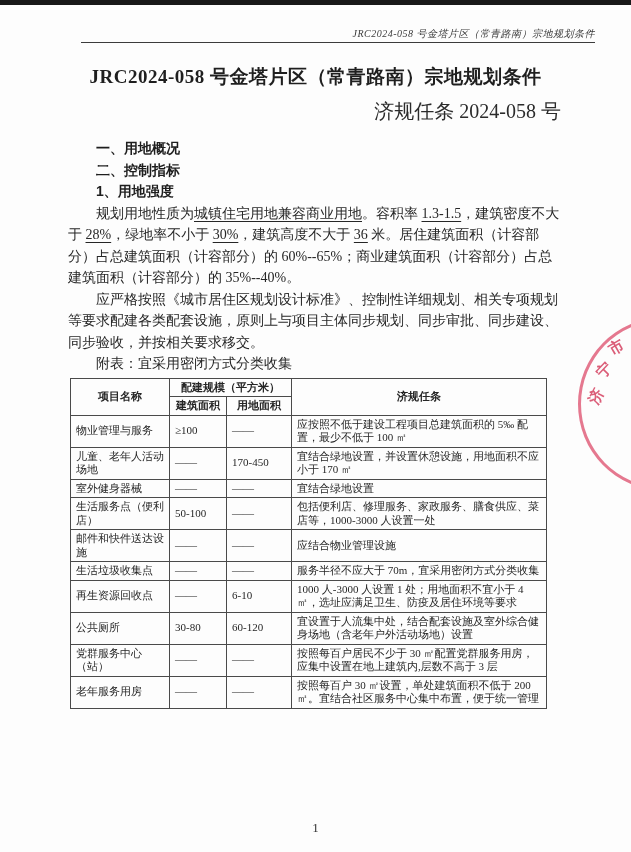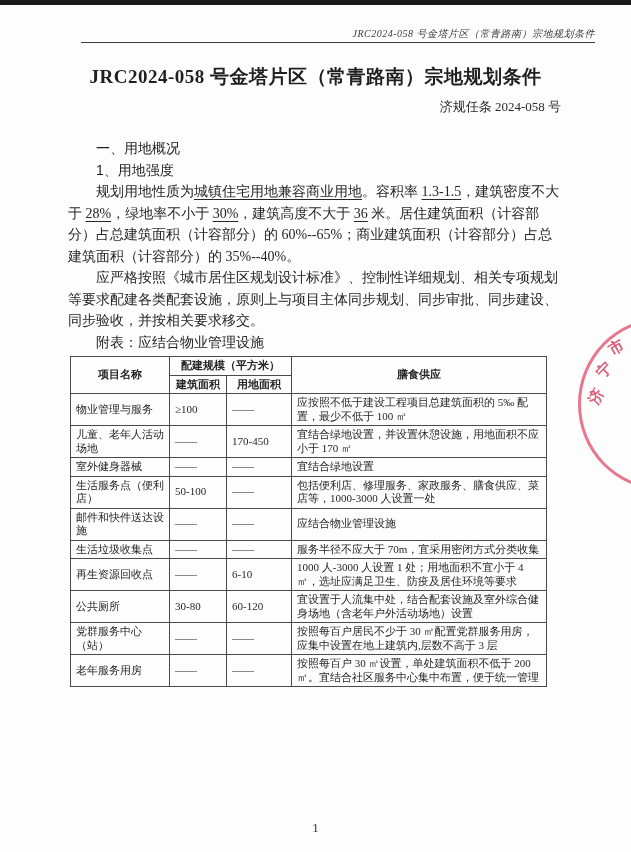--- a/index.html
+++ b/index.html
@@ -8,25 +8,25 @@
     background:#ffffff;
     font-family:"Liberation Serif","DejaVu Serif",serif;
     color:#2b2b2b;
     overflow:hidden;
   }
   .page{position:relative;width:631px;height:852px;background:#fdfdfd;overflow:hidden;}
   .topbar{position:absolute;left:0;top:0;width:631px;height:5px;background:#191919;}
   .running{position:absolute;top:27px;right:36px;font-size:10px;color:#3a3a3a;letter-spacing:0.5px;font-style:italic;}
   .rule{position:absolute;left:81px;right:36px;top:42px;height:1px;background:#3c3c3c;}
   .title{position:absolute;left:0;right:0;top:64px;text-align:center;font-size:19px;font-weight:bold;color:#1f1f1f;letter-spacing:0.5px;margin:0;}
-  .docno{position:absolute;top:98px;right:70px;font-size:13px;color:#2b2b2b;margin-left:8px;}
+  .docno{position:absolute;top:98px;right:70px;font-size:20px;color:#2b2b2b;margin-left:8px;}
   .content{position:absolute;left:68px;top:138px;width:497px;font-size:14px;line-height:21.5px;color:#262626;}
   .content p{margin:0;}
   .indent{text-indent:2em;}
-  .heading{font-weight:normal;font-family:"Liberation Sans","DejaVu Sans",sans-serif;color:#1e1e1e;}
+  .heading{font-weight:bold;font-family:"Liberation Sans","DejaVu Sans",sans-serif;color:#1e1e1e;}
   .u{text-decoration:underline;text-underline-offset:3px;}
   .tablewrap{margin-left:2px;margin-top:3px;}
   table.fac{border-collapse:collapse;table-layout:fixed;width:476px;font-size:11px;line-height:13.5px;color:#262626;}
   table.fac th,table.fac td{border:1px solid #4a4a4a;padding:2px 5px;vertical-align:middle;overflow:hidden;}
   table.fac th{font-weight:bold;text-align:center;padding:2px 2px;}
   td.cname{padding-left:6px;}
   td.cval{padding-left:8px;}
   td.cdesc{padding-left:6px;padding-right:4px;}
   .pagenum{position:absolute;left:0;right:0;top:820px;text-align:center;font-size:13px;color:#333;}
   .stamp{position:absolute;left:578px;top:318px;width:168px;height:172px;border:3px solid rgba(220,75,105,0.75);border-radius:50%;box-sizing:border-box;filter:blur(0.4px);}
@@ -42,38 +42,39 @@
   <div class="topbar"></div>
 
   <div class="running">JRC2024-058 号金塔片区（常青路南）宗地规划条件</div>
   <div class="rule"></div>
 
   <h1 class="title">JRC2024-058 号金塔片区（常青路南）宗地规划条件</h1>
   <div class="docno">济规任条 2024-058 号</div>
 
   <div class="content">
     <p class="indent heading">一、用地概况</p>
+    <p class="indent heading">二、控制指标</p>
     <p class="indent heading">1、用地强度</p>
     <p class="indent"><span>规划用地性质为</span><span class="u">城镇住宅用地兼容商业用地</span><span>。容积率 </span><span class="u">1.3-1.5</span><span>，建筑密度不大于 </span><span class="u">28%</span><span>，绿地率不小于 </span><span class="u">30%</span><span>，建筑高度不大于 </span><span class="u">36</span><span> 米。居住建筑面积（计容部分）占总建筑面积（计容部分）的 60%--65%；商业建筑面积（计容部分）占总建筑面积（计容部分）的 35%--40%。</span></p>
     <p class="indent">应严格按照《城市居住区规划设计标准》、控制性详细规划、相关专项规划等要求配建各类配套设施，原则上与项目主体同步规划、同步审批、同步建设、同步验收，并按相关要求移交。</p>
-    <p class="indent">附表：应结合物业管理设施</p>
+    <p class="indent">附表：宜采用密闭方式分类收集</p>
 
     <div class="tablewrap">
       <table class="fac">
         <colgroup>
             <col style="width:99px">
             <col style="width:57px">
             <col style="width:65px">
             <col style="width:255px">
           </colgroup>
         <thead>
           <tr>
             <th rowspan="2">项目名称</th>
             <th colspan="2">配建规模（平方米）</th>
-            <th rowspan="2">膳食供应</th>
+            <th rowspan="2">济规任条</th>
           </tr>
           <tr>
             <th>建筑面积</th>
             <th>用地面积</th>
           </tr>
         </thead>
         <tbody>
           <tr>
             <td class="cname">物业管理与服务</td>
             <td class="cval">≥100</td>

